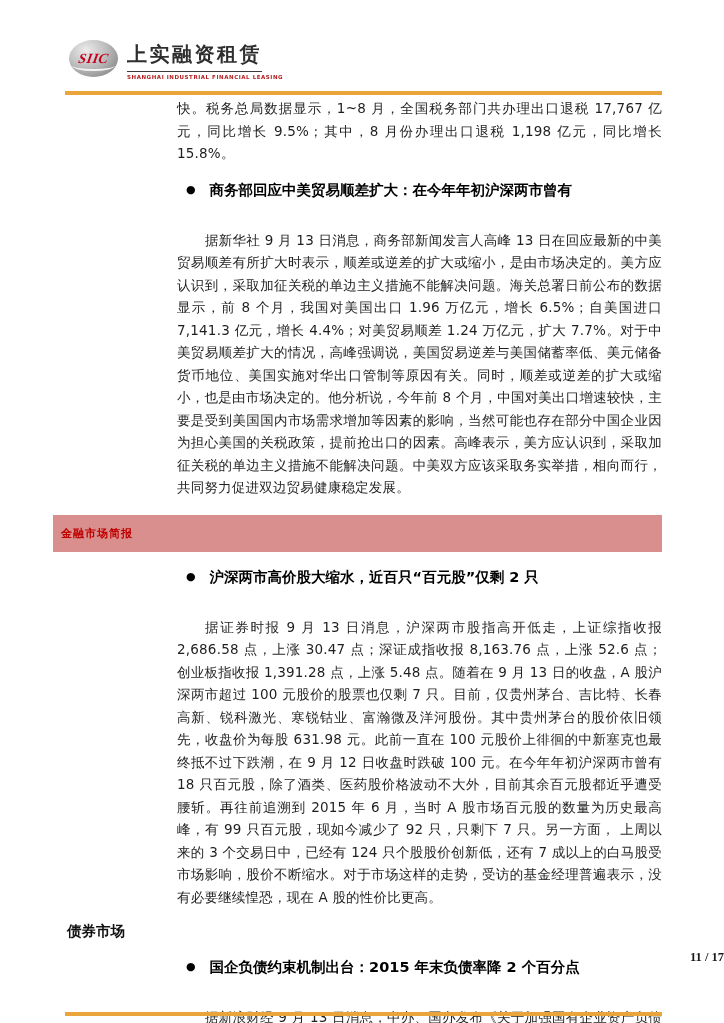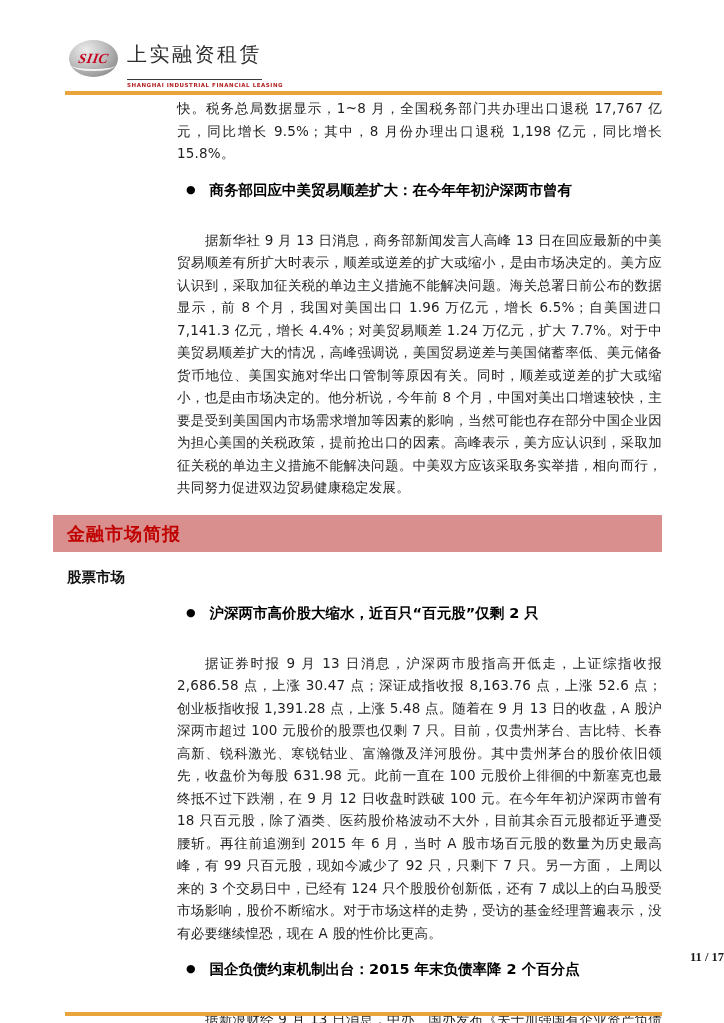--- a/index.html
+++ b/index.html
@@ -31,22 +31,22 @@
     content:"";position:absolute;left:3px;right:3px;top:20px;height:9px;
     border-bottom:2px solid rgba(255,255,255,.85);border-radius:50%;
   }
   .logo-globe .siic{
     position:absolute;inset:0;display:flex;align-items:center;justify-content:center;
     font:italic 900 14px "Liberation Serif",serif;color:var(--logo-red);
     transform:skewX(-10deg);letter-spacing:.5px;
   }
   .logo-names{margin-left:9px;padding-top:3px;}
   .company-cn{
-    display:inline-block;font-size:20px;font-weight:400;color:#2E2E2E;letter-spacing:2.5px;
-    padding-bottom:14px;border-bottom:1.5px solid #3a3a3a;line-height:1.1;
+    display:inline-block;font-size:20px;font-weight:700;color:#2E2E2E;letter-spacing:2.5px;
+    padding-bottom:6px;border-bottom:1.5px solid #3a3a3a;line-height:1.1;
   }
   .company-en{margin-top:2px;font-size:5.5px;font-weight:700;color:#B22222;letter-spacing:.55px;}
 
   
   .rule{position:absolute;left:65px;right:62px;height:4px;background:var(--rule-gold);}
   .rule.top{top:91px;}
   .rule.bottom{top:1012px;}
 
   
   .main{position:absolute;top:97px;left:0;width:724px;}
@@ -62,22 +62,22 @@
     margin:14px 62px 14px 186px;
     font-size:14.5px;font-weight:700;color:#000;line-height:22px;white-space:nowrap;
   }
   .news-title .bullet{font-size:11px;margin-right:14px;line-height:22px;color:#000;}
 
   .banner{
     margin:16px 62px 14px 53px;
     height:37px;line-height:37px;
     background:var(--banner-bg);
     color:var(--banner-text);
-    font-size:18px;font-weight:700;letter-spacing:1px;
-    padding-left:14px;
+    font-size:11px;font-weight:700;letter-spacing:1px;
+    padding-left:8px;
   }
 
   .section-label{
     margin:12px 0 5px 67px;
     font-size:14.5px;font-weight:700;color:#111;line-height:22px;
   }
 
   
   .page-number{
     position:absolute;top:950px;left:0;width:100%;
@@ -111,29 +111,29 @@
       <div class="news-title">
         <span class="bullet">●</span>
         <span>商务部回应中美贸易顺差扩大：在今年年初沪深两市曾有</span>
       </div>
       <p class="para first-indent">据新华社 9 月 13 日消息，商务部新闻发言人高峰 13 日在回应最新的中美贸易顺差有所扩大时表示，顺差或逆差的扩大或缩小，是由市场决定的。美方应认识到，采取加征关税的单边主义措施不能解决问题。海关总署日前公布的数据显示，前 8 个月，我国对美国出口 1.96 万亿元，增长 6.5%；自美国进口 7,141.3 亿元，增长 4.4%；对美贸易顺差 1.24 万亿元，扩大 7.7%。对于中美贸易顺差扩大的情况，高峰强调说，美国贸易逆差与美国储蓄率低、美元储备货币地位、美国实施对华出口管制等原因有关。同时，顺差或逆差的扩大或缩小，也是由市场决定的。他分析说，今年前 8 个月，中国对美出口增速较快，主要是受到美国国内市场需求增加等因素的影响，当然可能也存在部分中国企业因为担心美国的关税政策，提前抢出口的因素。高峰表示，美方应认识到，采取加征关税的单边主义措施不能解决问题。中美双方应该采取务实举措，相向而行，共同努力促进双边贸易健康稳定发展。</p>
     </div>
 
     <div class="banner">金融市场简报</div>
 
     <div>
-      <div class="section-label">股票市场</div>
       <div class="news-title">
         <span class="bullet">●</span>
         <span>沪深两市高价股大缩水，近百只“百元股”仅剩 2 只</span>
       </div>
       <p class="para first-indent">据证券时报 9 月 13 日消息，沪深两市股指高开低走，上证综指收报 2,686.58 点，上涨 30.47 点；深证成指收报 8,163.76 点，上涨 52.6 点；创业板指收报 1,391.28 点，上涨 5.48 点。随着在 9 月 13 日的收盘，A 股沪深两市超过 100 元股价的股票也仅剩 7 只。目前，仅贵州茅台、吉比特、长春高新、锐科激光、寒锐钴业、富瀚微及洋河股份。其中贵州茅台的股价依旧领先，收盘价为每股 631.98 元。此前一直在 100 元股价上徘徊的中新塞克也最终抵不过下跌潮，在 9 月 12 日收盘时跌破 100 元。在今年年初沪深两市曾有 18 只百元股，除了酒类、医药股价格波动不大外，目前其余百元股都近乎遭受腰斩。再往前追溯到 2015 年 6 月，当时 A 股市场百元股的数量为历史最高峰，有 99 只百元股，现如今减少了 92 只，只剩下 7 只。另一方面， 上周以来的 3 个交易日中，已经有 124 只个股股价创新低，还有 7 成以上的白马股受市场影响，股价不断缩水。对于市场这样的走势，受访的基金经理普遍表示，没有必要继续惶恐，现在 A 股的性价比更高。</p>
     </div>
 
     <div>
+      <div class="section-label">债券市场</div>
       <div class="news-title">
         <span class="bullet">●</span>
         <span>国企负债约束机制出台：2015 年末负债率降 2 个百分点</span>
       </div>
       <p class="para first-indent">据新浪财经 9 月 13 日消息，中办、国办发布《关于加强国有企业资产负债约束的指导意见》，专门针对国企负债进行精准且严格的目标管理。《意见》提出，推动国</p>
     </div>
 
   </div>
 
   <div class="page-number">11 / 17</div>

